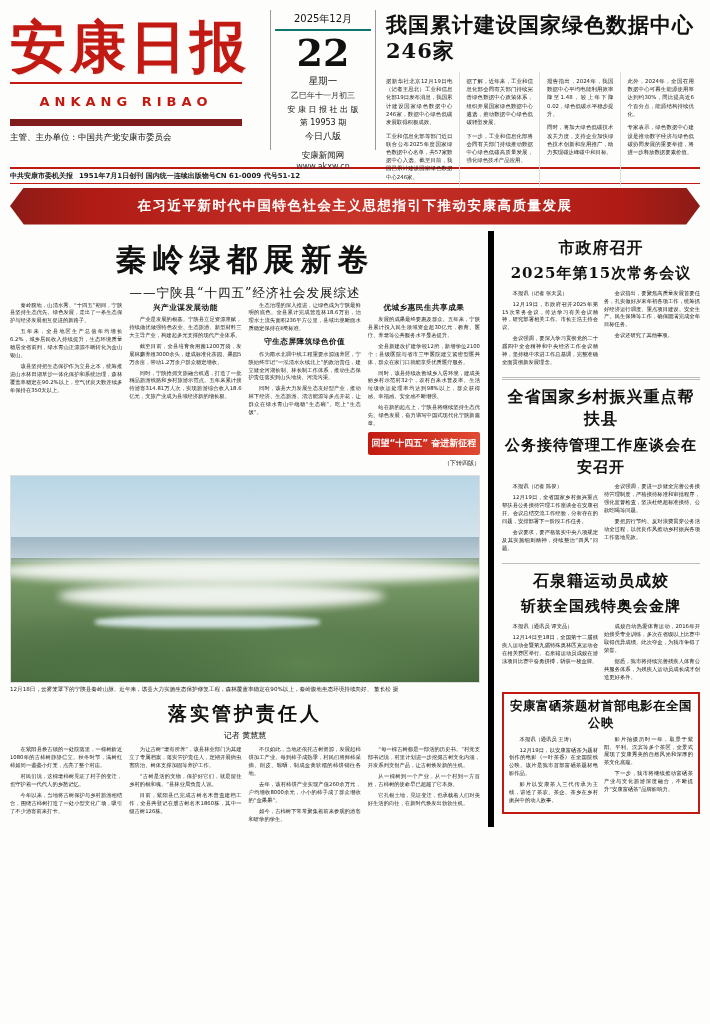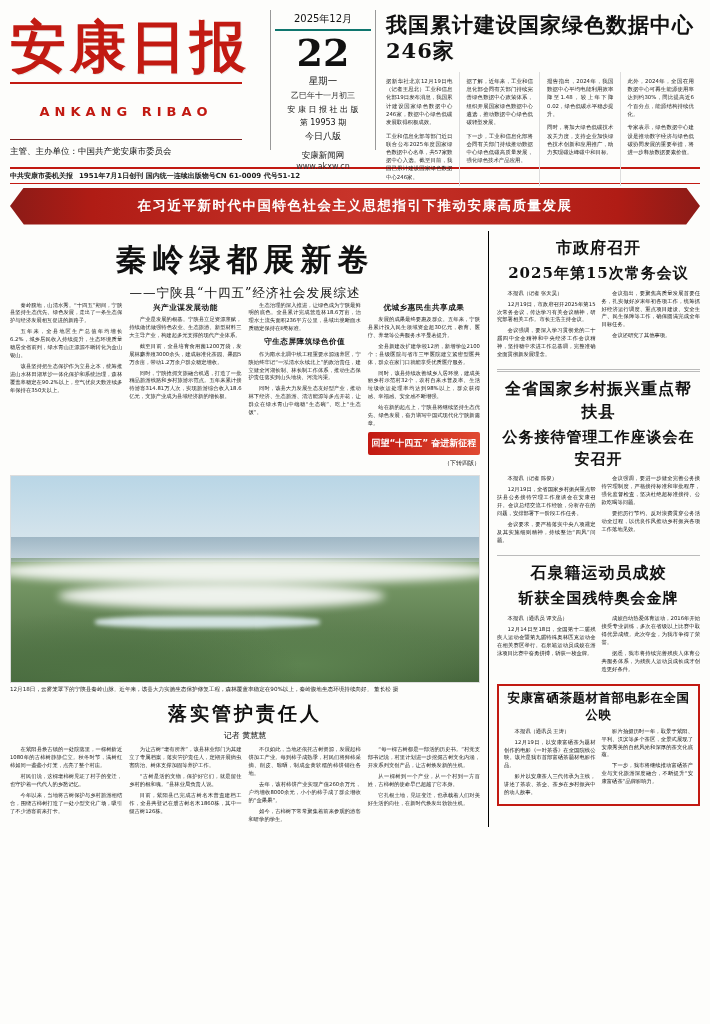--- a/index.html
+++ b/index.html
@@ -18,21 +18,21 @@
   .logo-block { width:260px; position:relative; }
   .logo-title {
     font-family:"DejaVu Serif","Liberation Serif",serif;
     font-size:56px; font-weight:bold; color:#c21a12;
     letter-spacing:4px; line-height:1.1; margin-top:10px;
     text-shadow:1px 1px 0 rgba(0,0,0,.08);
   }
   .logo-pinyin {
     font-size:13px; color:#c21a12; letter-spacing:5px;
     font-weight:bold; margin-top:4px; border-top:2px solid #c21a12;
-    border-bottom:1px solid #7f1d1d; padding:20px 0; width:232px; text-align:center;
+    border-bottom:7px solid #7f1d1d; padding:10px 0; width:232px; text-align:center;
   }
   .logo-sub { font-size:8.5px; color:#111; margin-top:5px; line-height:1.5; }
 
   .date-block {
     width:106px; text-align:center; border-left:1px solid #999; border-right:1px solid #999;
     padding:2px 4px; margin-top:4px; height:140px;
   }
   .date-ym { font-size:10px; border-bottom:2px solid #0f766e; padding-bottom:3px; }
   .date-day { font-size:38px; font-weight:bold; line-height:1.05; margin:2px 0; font-family:"DejaVu Serif",serif;}
   .date-week { font-size:9.5px; }
@@ -65,21 +65,21 @@
     background:linear-gradient(90deg,#8c1b17 0%, #b01c15 12%, #c8342a 50%, #b01c15 88%, #8c1b17 100%);
     display:flex; align-items:center; justify-content:center;
     clip-path:polygon(2% 0,98% 0,100% 50%,98% 100%,2% 100%,0 50%);
   }
   .banner span { color:#fff; font-size:13.5px; font-weight:bold; letter-spacing:1.5px;
     font-family:"DejaVu Serif","Liberation Serif",serif; }
 
   
   .body { display:flex; gap:8px; }
   .left { width:470px; }
-  .right { width:212px; border-left:1px solid #000000; padding-left:8px; }
+  .right { width:212px; border-left:6px solid #000000; padding-left:8px; }
 
   .headline {
     font-family:"DejaVu Serif","Liberation Serif",serif;
     font-size:31px; font-weight:bold; text-align:center; letter-spacing:6px;
     margin:8px 0 4px 0;
   }
   .subhead { text-align:center; font-size:12.5px; letter-spacing:1px; font-family:"DejaVu Serif",serif;}
   .byline { text-align:center; font-size:8.5px; margin:5px 0 6px 0; }
 
   .cols4 { display:flex; gap:7px; font-size:5.3px; line-height:1.5; text-align:justify; color:#1a1a1a;}

